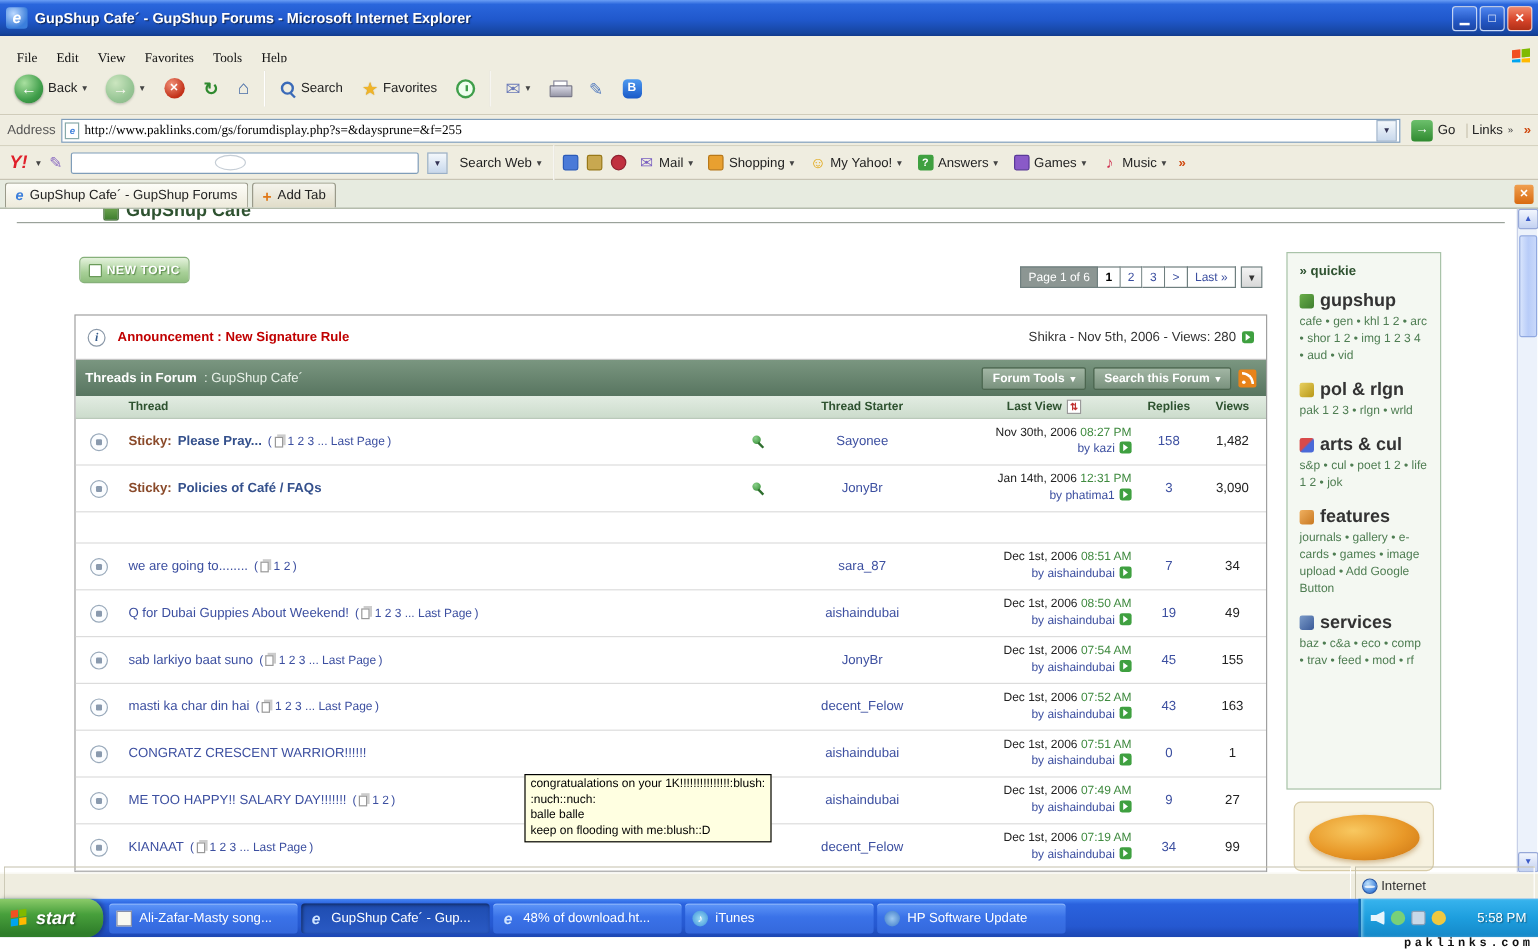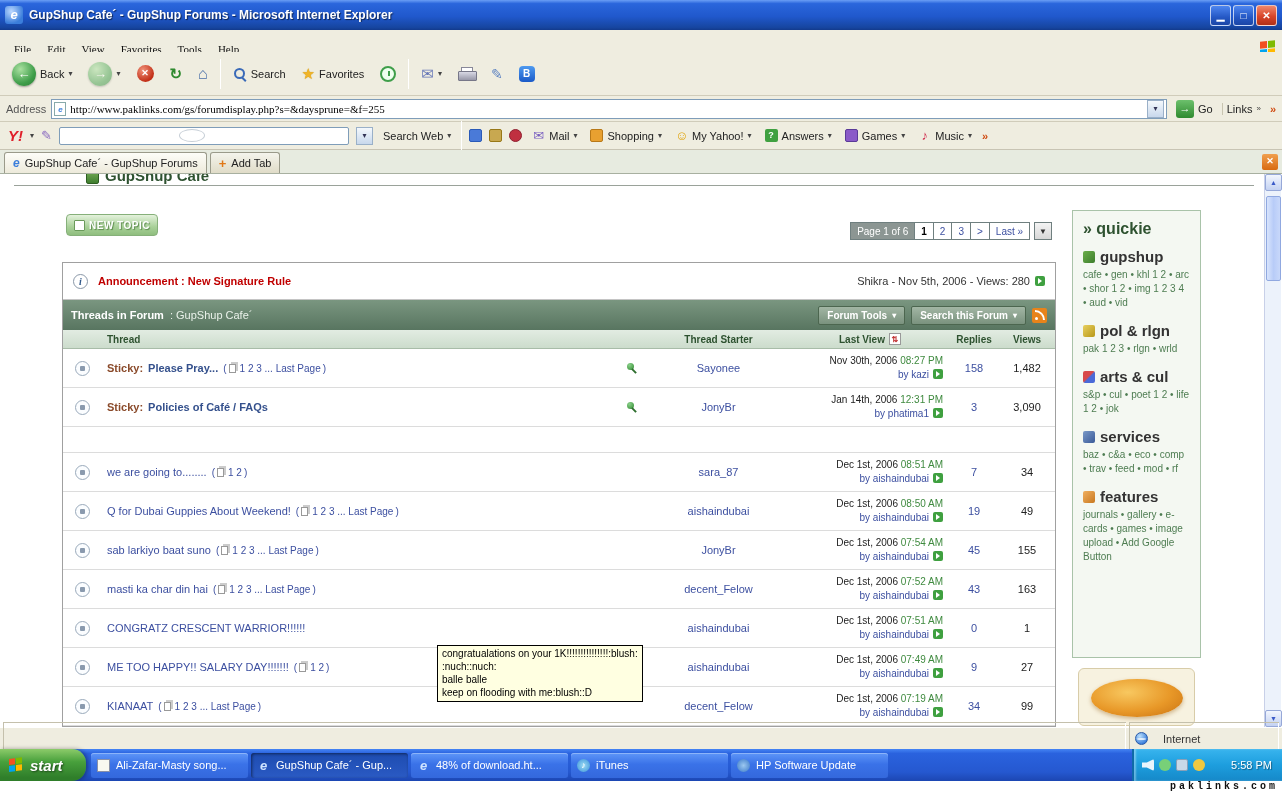--- a/index.html
+++ b/index.html
@@ -166,21 +166,21 @@
   .c-views { text-align:center; color:#222; }
   .spacer-row { height:26px; border-bottom:1px solid #DCDCDC; }
 
   
   .tooltip { position:absolute; left:437px; top:645px; background:#FFFFE1; border:1px solid #000;
     padding:1px 4px 2px; font-size:10px; line-height:13px; color:#000; z-index:60; white-space:nowrap; }
 
   
   .sidebar { position:absolute; left:1072px; top:210px; width:129px; height:448px; background:#F4F8F2;
     border:1px solid #A9C3A9; padding:9px 10px; }
-  .sb-title { font-size:16px; font-weight:bold; color:#2E5230; margin-bottom:10px; }
+  .sb-title { font-size:11px; font-weight:bold; color:#2E5230; margin-bottom:10px; }
   .sb-section { margin-bottom:12px; }
   .sec-head { display:flex; align-items:center; gap:5px; margin-bottom:3px; }
   .sec-ico { width:12px; height:12px; border-radius:2px; display:inline-block; }
   .gupshup-icon { background:linear-gradient(135deg,#6AAE4A,#3E7E2E); }
   .politics-icon { background:linear-gradient(135deg,#E8D060,#B89818); }
   .arts-icon { background:linear-gradient(135deg,#D84A4A 45%,#4A6AD8 55%); }
   .services-icon { background:linear-gradient(135deg,#7A9AC8,#3A5A98); }
   .features-icon { background:linear-gradient(135deg,#F0B060,#C87820); }
   .sec-title { font-size:15px; font-weight:bold; color:#333; }
   .sec-links { font-size:10px; color:#4E7D52; line-height:14px; cursor:pointer; }
@@ -194,21 +194,21 @@
   .scrollbar { position:absolute; left:1264px; top:174px; width:17px; height:553px; background:#ECF2FB; border-left:1px solid #C8D0E8; }
   .sb-btn { position:absolute; left:0; width:17px; height:17px; background:linear-gradient(#F2F6FE,#C4D2F2);
     border:1px solid #96A8D8; border-radius:2px; color:#3A5AC8; font-size:7px; text-align:center; line-height:15px; }
   .sb-btn.up { top:0; }
   .sb-btn.down { bottom:0; }
   .sb-thumb { position:absolute; left:1px; top:22px; width:15px; height:85px; border:1px solid #90A8E0; border-radius:2px;
     background:linear-gradient(90deg,#D8E4FC,#B8CCF8 50%,#C8D8FA); }
 
   
   .statusbar { position:absolute; left:0; top:727px; width:1282px; height:22px; background:#EFEDE0; border-top:1px solid #fff; display:flex; align-items:center; padding:2px 3px; gap:3px; }
-  .st-cell { height:33px; box-shadow:inset 1px 1px 0 #C4C0AC, inset -1px -1px 0 #FFF; display:flex; align-items:center; padding:0 6px; gap:15px; }
+  .st-cell { height:33px; box-shadow:inset 1px 1px 0 #C4C0AC, inset -1px -1px 0 #FFF; display:flex; align-items:center; padding:0 6px; gap:3px; }
   .st-main { flex:1; }
   .st-zone { width:150px; font-size:11px; color:#333; }
   .globe-ico { width:13px; height:13px; border-radius:50%; background:radial-gradient(circle at 35% 30%,#BCE0FC,#3A7EDB 75%); border:1px solid #2A5AA8; position:relative; }
   .globe-ico::after { content:""; position:absolute; left:1px; top:5px; width:9px; height:2px; background:rgba(255,255,255,.75); border-radius:50%; }
 
   
   .taskbar { position:absolute; left:0; top:749px; width:1282px; height:32px;
     background:linear-gradient(180deg,#4484F4 0%,#2A62DE 14%,#2558D0 72%,#1C46B2 100%); display:flex; align-items:center; }
   .start-btn { width:86px; height:32px; border-radius:0 14px 14px 0; display:flex; align-items:center; gap:6px; padding-left:9px;
     background:linear-gradient(180deg,#8CCB6A 0%,#48A03C 40%,#2F7E2A 90%); box-shadow:2px 0 4px rgba(0,0,0,.35);
@@ -682,32 +682,32 @@
     <div class="sb-section">
       <div class="sec-head">
         <span class="sec-ico arts-icon"></span>
         <span class="sec-title">arts &amp; cul</span>
       </div>
       <div class="sec-links">s&amp;p • cul • poet 1 2 • life 1 2 • jok</div>
     </div>
 
     <div class="sb-section">
       <div class="sec-head">
+        <span class="sec-ico features-icon"></span>
+        <span class="sec-title">features</span>
+      </div>
+      <div class="sec-links">journals • gallery • e-cards • games • image upload • Add Google Button</div>
+    </div>
+
+    <div class="sb-section">
+      <div class="sec-head">
         <span class="sec-ico services-icon"></span>
         <span class="sec-title">services</span>
       </div>
       <div class="sec-links">baz • c&amp;a • eco • comp • trav • feed • mod • rf</div>
-    </div>
-
-    <div class="sb-section">
-      <div class="sec-head">
-        <span class="sec-ico features-icon"></span>
-        <span class="sec-title">features</span>
-      </div>
-      <div class="sec-links">journals • gallery • e-cards • games • image upload • Add Google Button</div>
     </div>
 
 </div>
 
 <div class="ad-box"></div>
 
 <div class="scrollbar">
   <span class="sb-btn up">▲</span>
   <span class="sb-thumb"></span>
   <span class="sb-btn down">▼</span>

